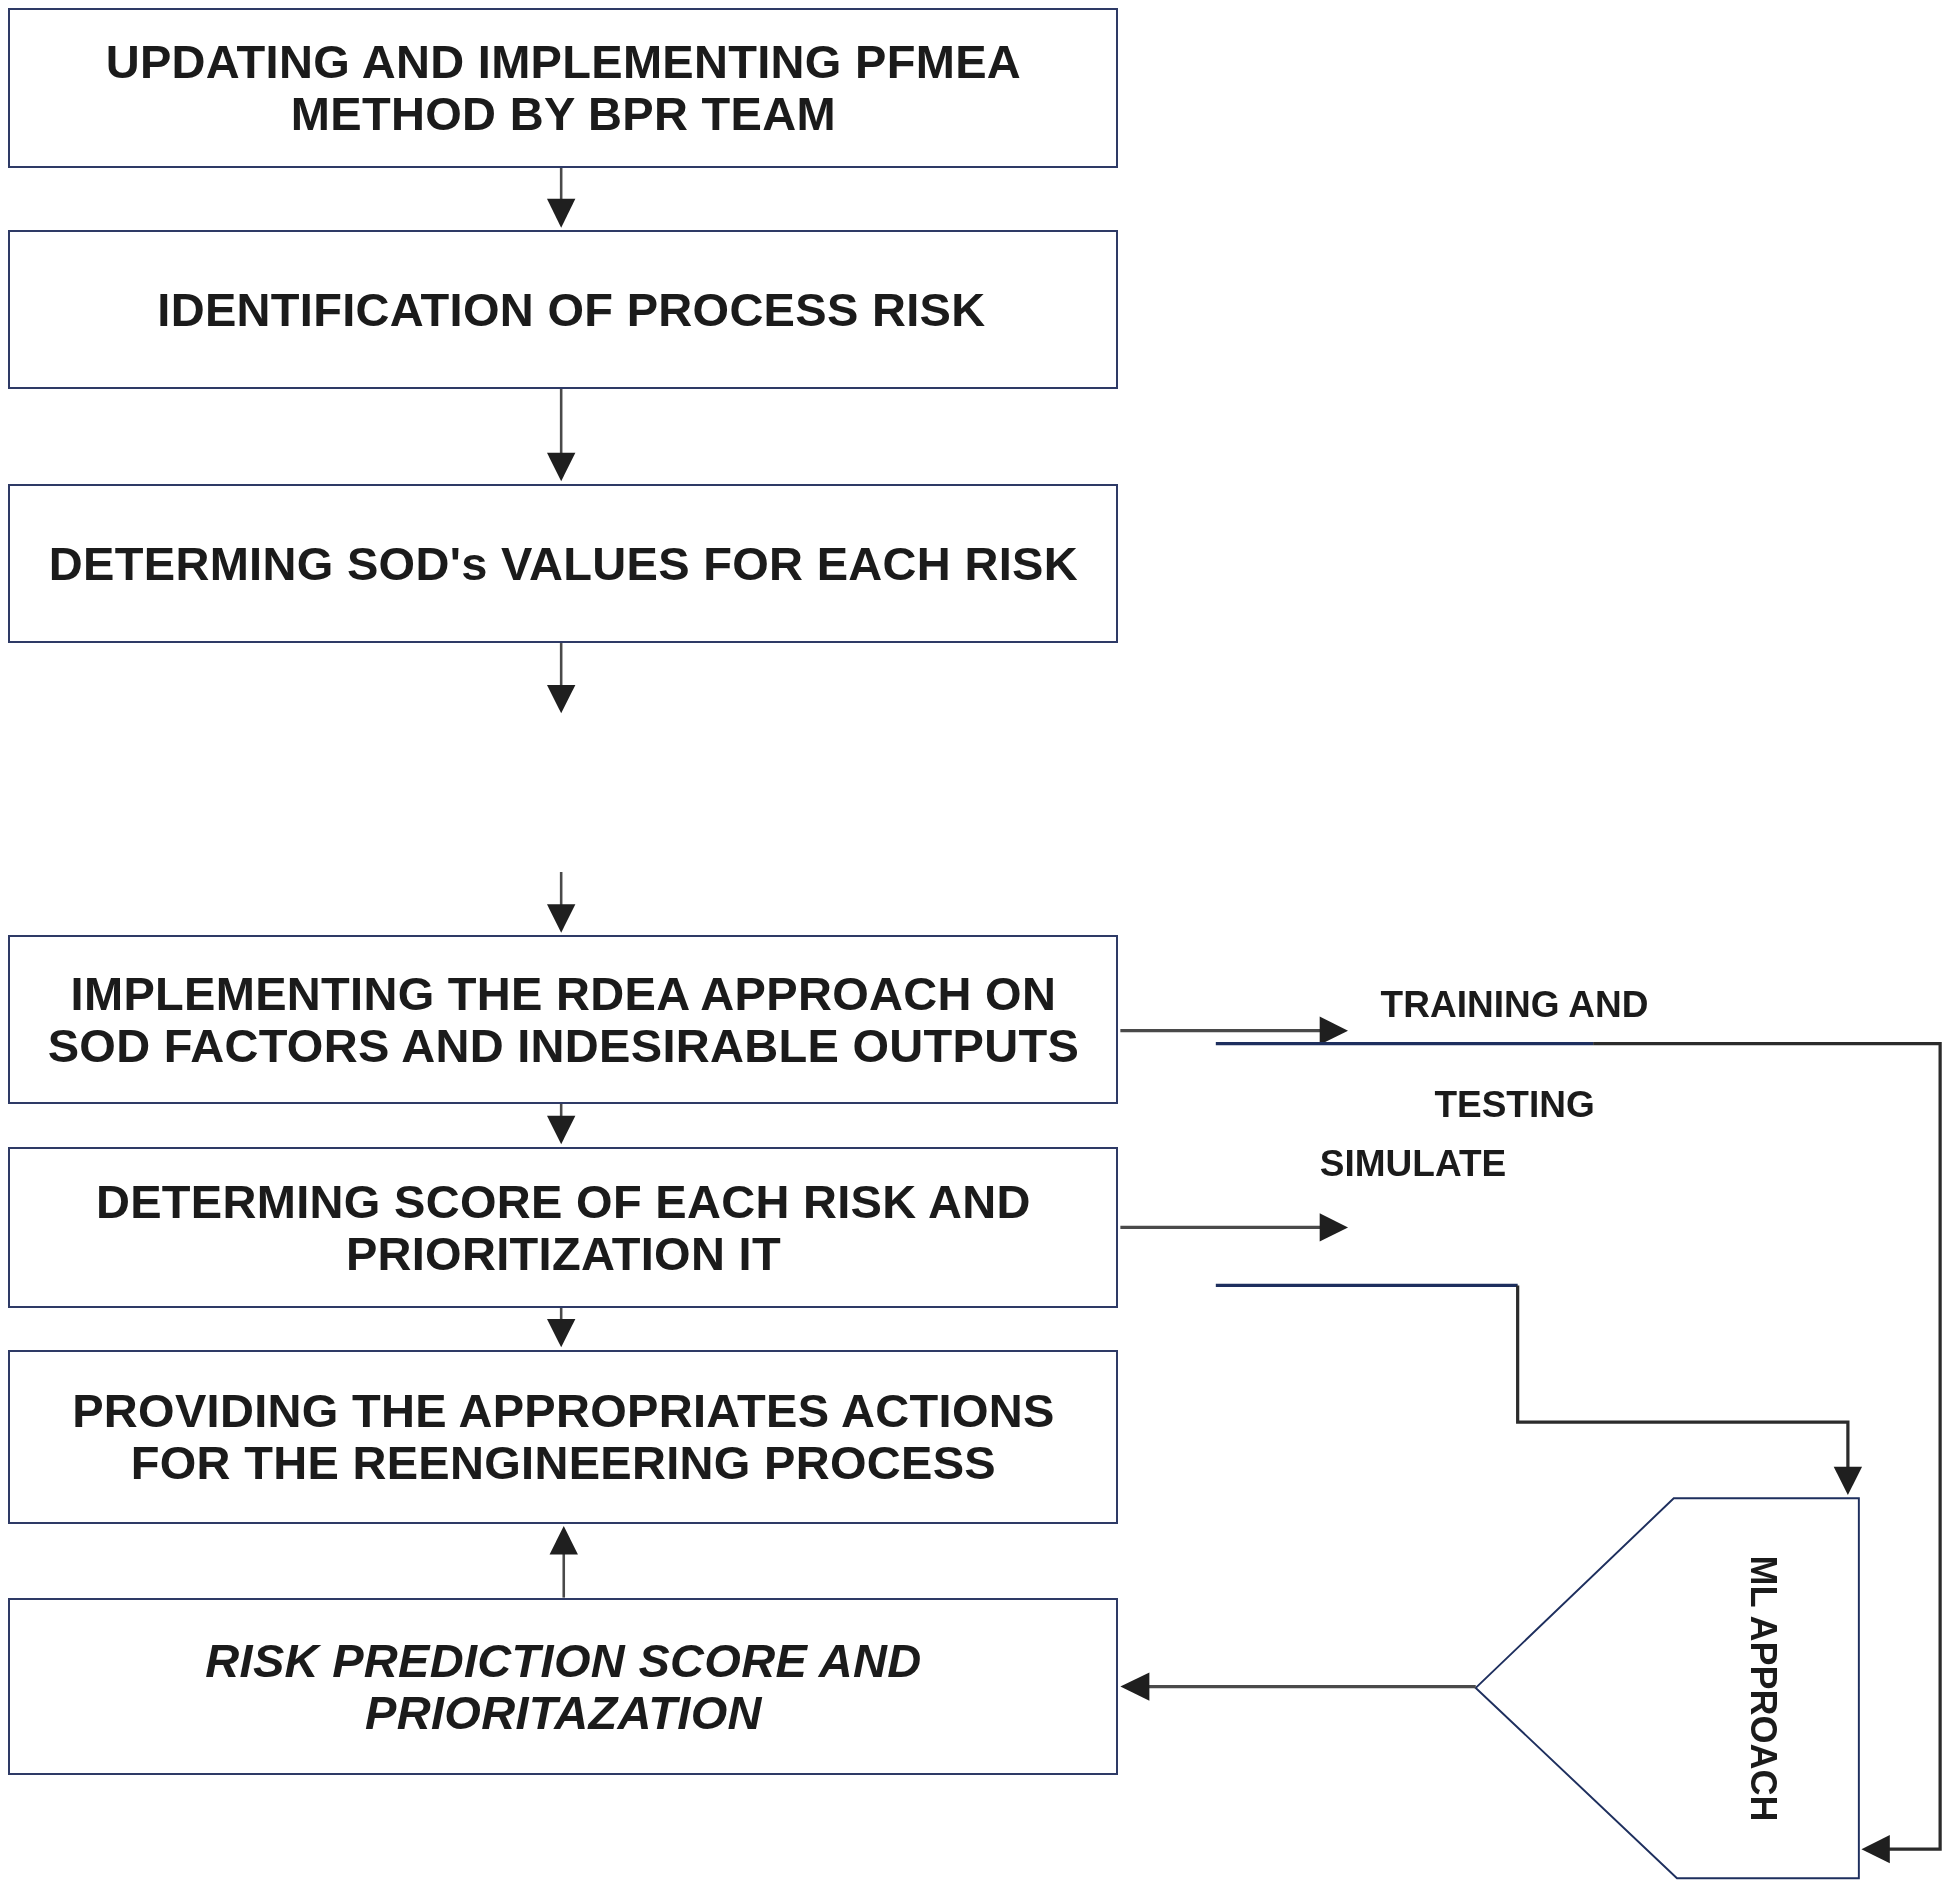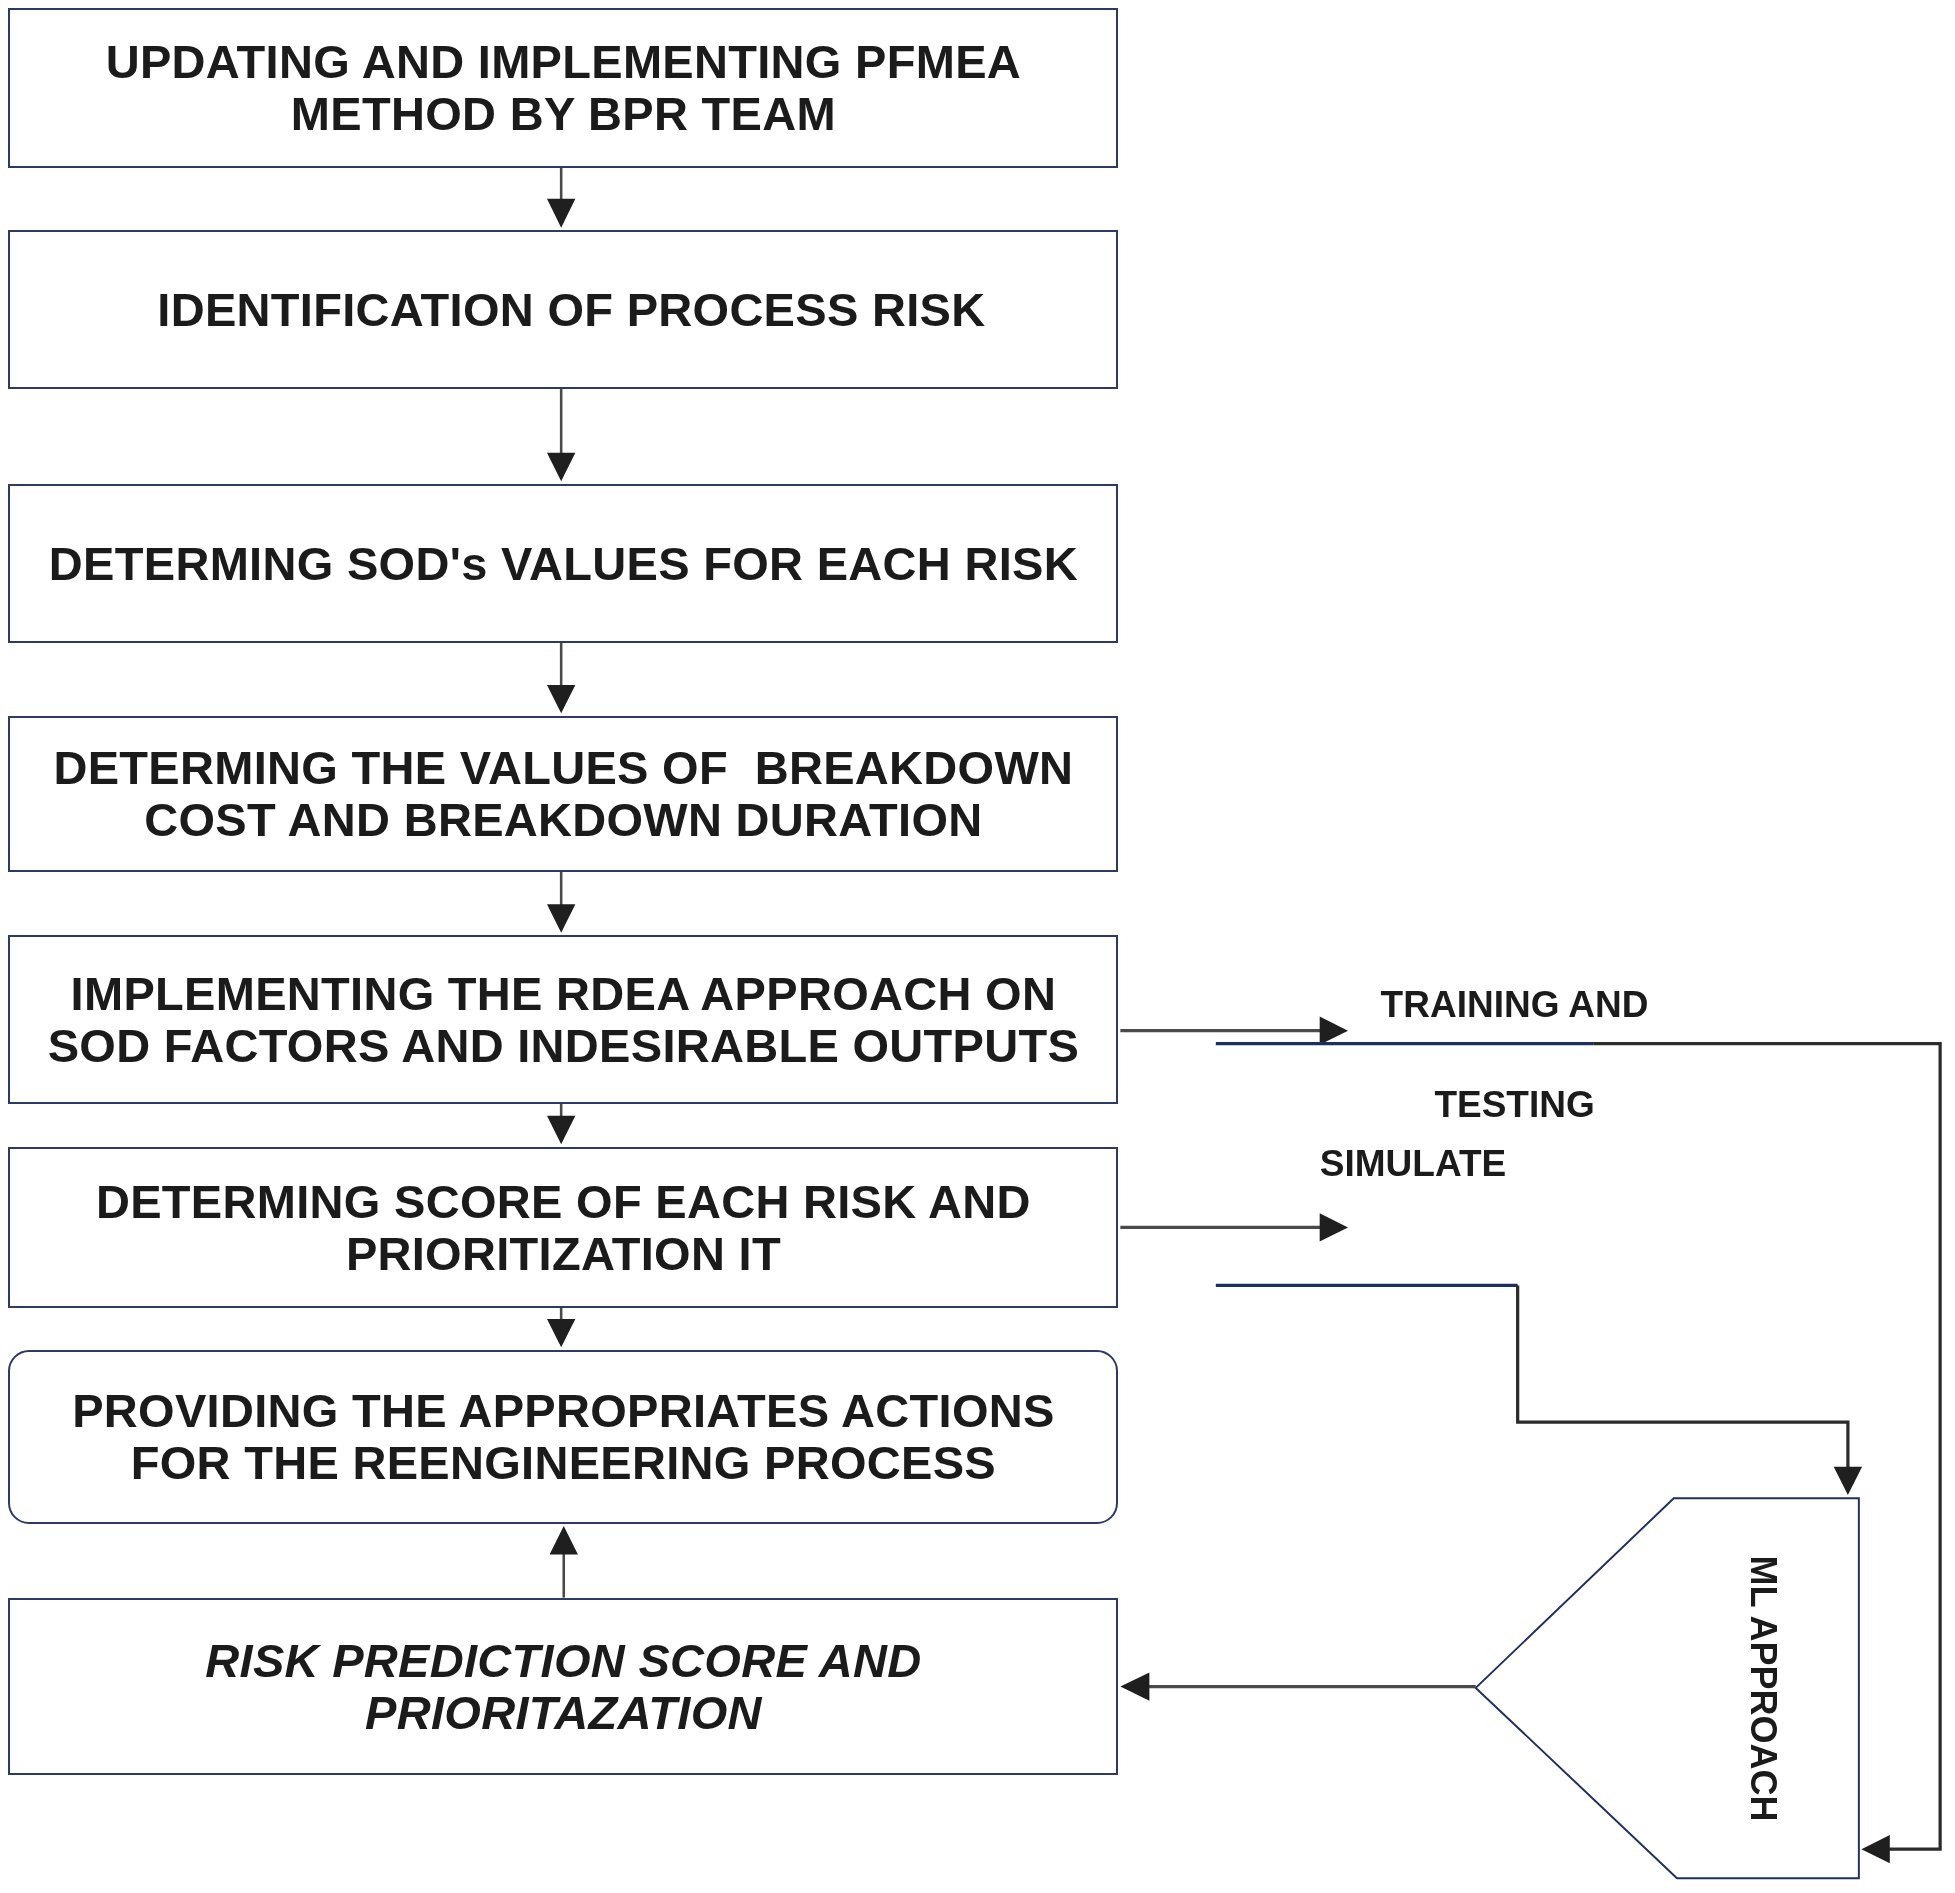--- a/index.html
+++ b/index.html
@@ -30,21 +30,21 @@
     color:#1b1b1b;
     letter-spacing:0.3px;
     white-space:pre;
   }
   .b1{top:7.7px;height:160px;}
   .b2{top:230px;height:159px;padding-left:16px;}
   .b3{top:484px;height:159px;}
   .b4{top:716px;height:156px;}
   .b5{top:935px;height:169px;}
   .b6{top:1147px;height:161px;}
-  .b7{top:1350px;height:174px;border-radius:21px;}
+  .b7{top:1350px;height:174px;}
   .b8{top:1598px;height:177px;font-style:italic;}
   .side-label{
     position:absolute;
     text-align:center;
     font-weight:bold;
     font-size:37px;
     line-height:50px;
     color:#1b1b1b;
     white-space:pre;
   }
@@ -137,24 +137,20 @@
     <span>METHOD BY BPR TEAM</span>
   </div>
   <div class="flow-box b2">
     <span>IDENTIFICATION OF PROCESS RISK</span>
     <span></span>
   </div>
   <div class="flow-box b3">
     <span>DETERMING SOD's VALUES FOR EACH RISK</span>
     <span></span>
   </div>
-  <div class="flow-box b4">
-    <span>DETERMING THE VALUES OF  BREAKDOWN</span>
-    <span>COST AND BREAKDOWN DURATION</span>
-  </div>
   <div class="flow-box b5">
     <span>IMPLEMENTING THE RDEA APPROACH ON</span>
     <span>SOD FACTORS AND INDESIRABLE OUTPUTS</span>
   </div>
   <div class="flow-box b6">
     <span>DETERMING SCORE OF EACH RISK AND</span>
     <span>PRIORITIZATION IT</span>
   </div>
   <div class="flow-box b7">
     <span>PROVIDING THE APPROPRIATES ACTIONS</span>

